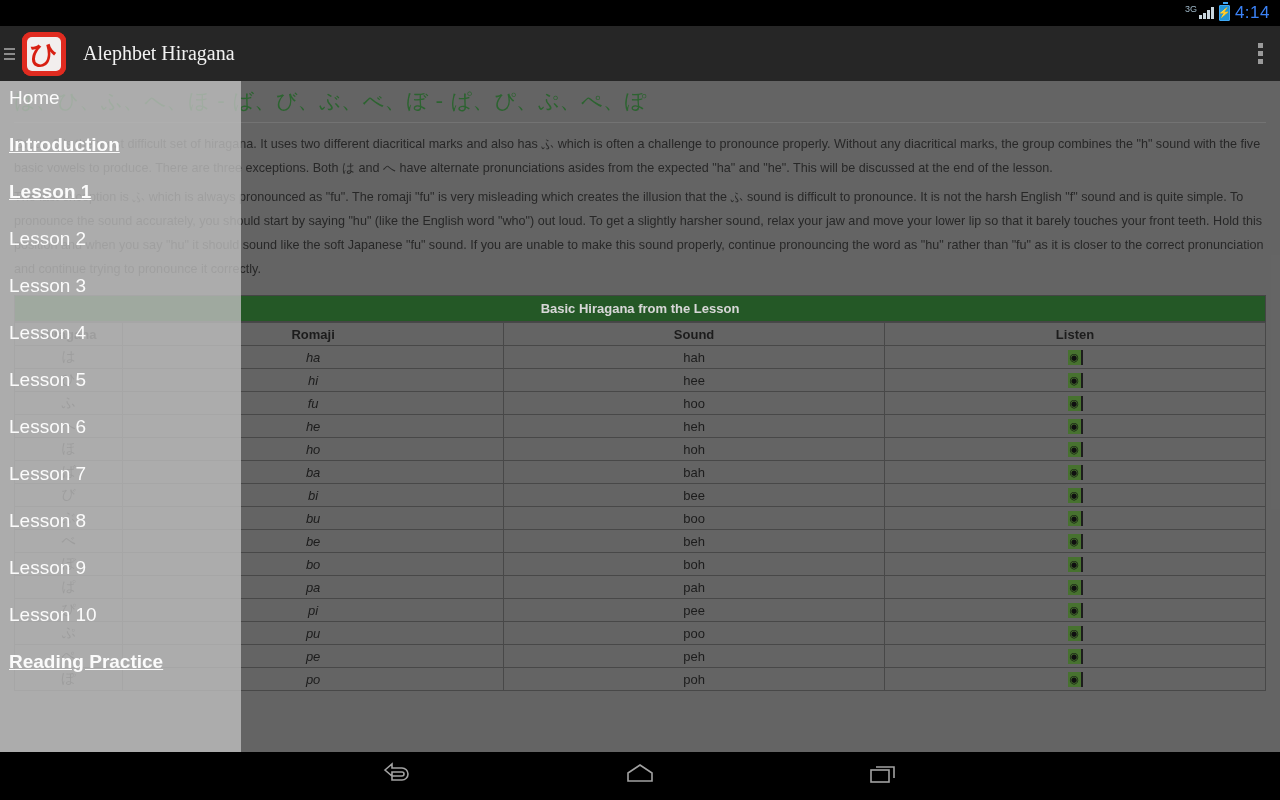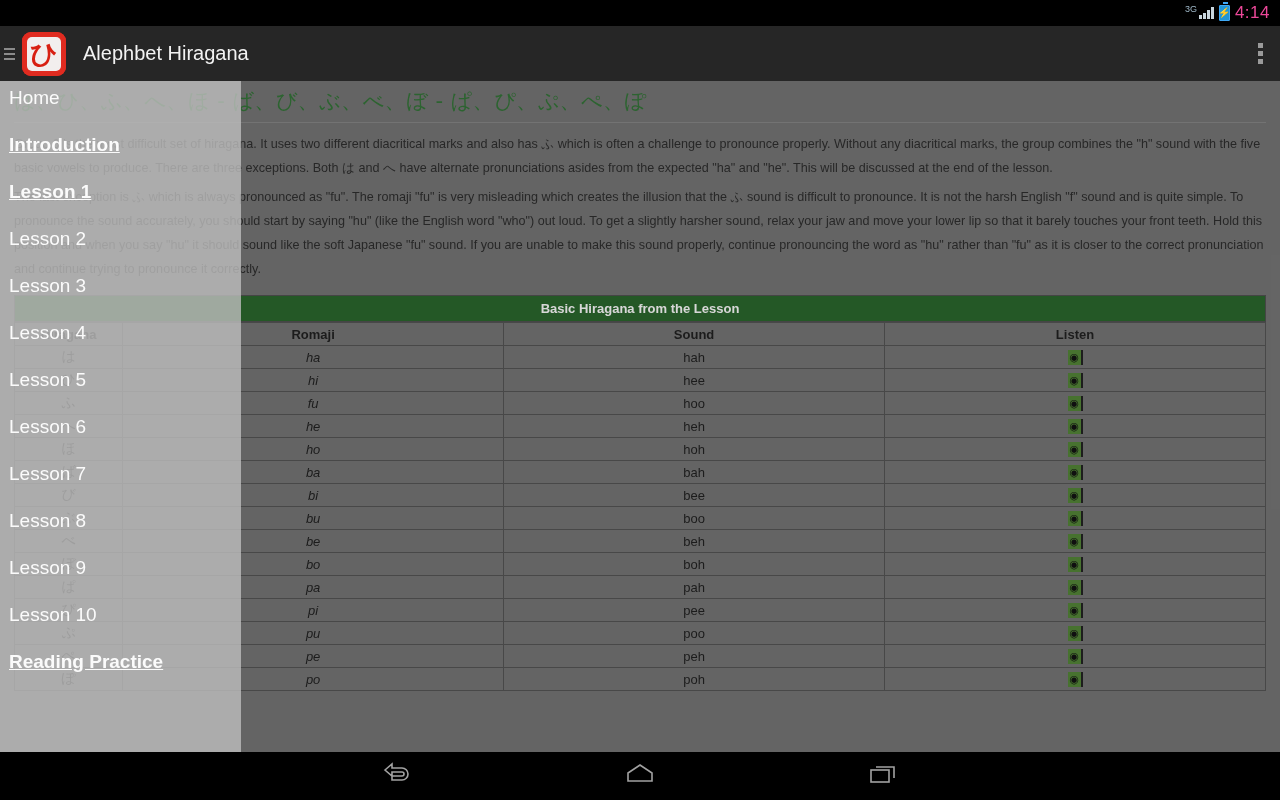--- a/index.html
+++ b/index.html
@@ -21,21 +21,21 @@
   .sig-bars { display: flex; align-items: flex-end; gap: 1px; height: 12px; margin-left: -3px;}
   .sig-bars i { display: block; width: 3px; background: #c9d6de; }
   .sig-bars i:nth-child(1){height:4px}.sig-bars i:nth-child(2){height:6px}
   .sig-bars i:nth-child(3){height:9px}.sig-bars i:nth-child(4){height:12px}
   .battery {
     width: 11px; height: 16px; border: 1.5px solid #3fa9f5; border-radius: 1px;
     background: #2196d6; position: relative; display:flex;align-items:center;justify-content:center;
     color:#fff; font-size:10px; line-height:1;
   }
   .battery::before{content:"";position:absolute;top:-4px;left:3px;width:5px;height:2px;background:#3fa9f5;}
-  .sb-time { color: #ec4899; font-size: 17px; letter-spacing: .5px; }
+  .sb-time { color: #3b82f6; font-size: 17px; letter-spacing: .5px; }
 
   
   .actionbar {
     position: absolute; top: 26px; left: 0; width: 1280px; height: 55px;
     background: #262626; display: flex; align-items: center;
   }
   .drawer-toggle { width: 16px; height: 55px; display:flex;flex-direction:column;
     justify-content:center;align-items:center;gap:3px;padding-left:2px; }
   .drawer-toggle span { display:block; width:11px; height:2px; background:#8b8b8b; }
   .app-icon {
@@ -43,21 +43,21 @@
     background: #e02b20; border-radius: 9px;
     display: flex; align-items: center; justify-content: center;
     box-shadow: inset 0 0 0 3px #e02b20;
   }
   .app-icon-inner {
     width: 34px; height: 34px; background: #f2eeee; border-radius: 5px;
     display:flex; align-items:center; justify-content:center;
     color: #d81f12; font-size: 27px; line-height: 1; font-weight: 700;
     font-family: "DejaVu Sans", sans-serif;
   }
-  .app-title { color: #f2f2f2; font-size: 20px; margin-left: 17px; font-weight: 400; }
+  .app-title { color: #f2f2f2; font-size: 20px; margin-left: 17px; font-weight: 400; font-family: Liberation Serif, serif; }
   .overflow { margin-left:auto; margin-right: 17px; display:flex;flex-direction:column;gap:3px;}
   .overflow i { display:block; width:5px;height:5px;background:#9a9a9a; }
 
   
   .content {
     position: absolute; top: 81px; left: 0; width: 1280px; height: 671px;
     background: #6b6b6b; overflow: hidden; padding: 0 14px;
   }
   .kana-head {
     color: #2f6b33; font-size: 21px; padding: 6px 0 7px 0;

